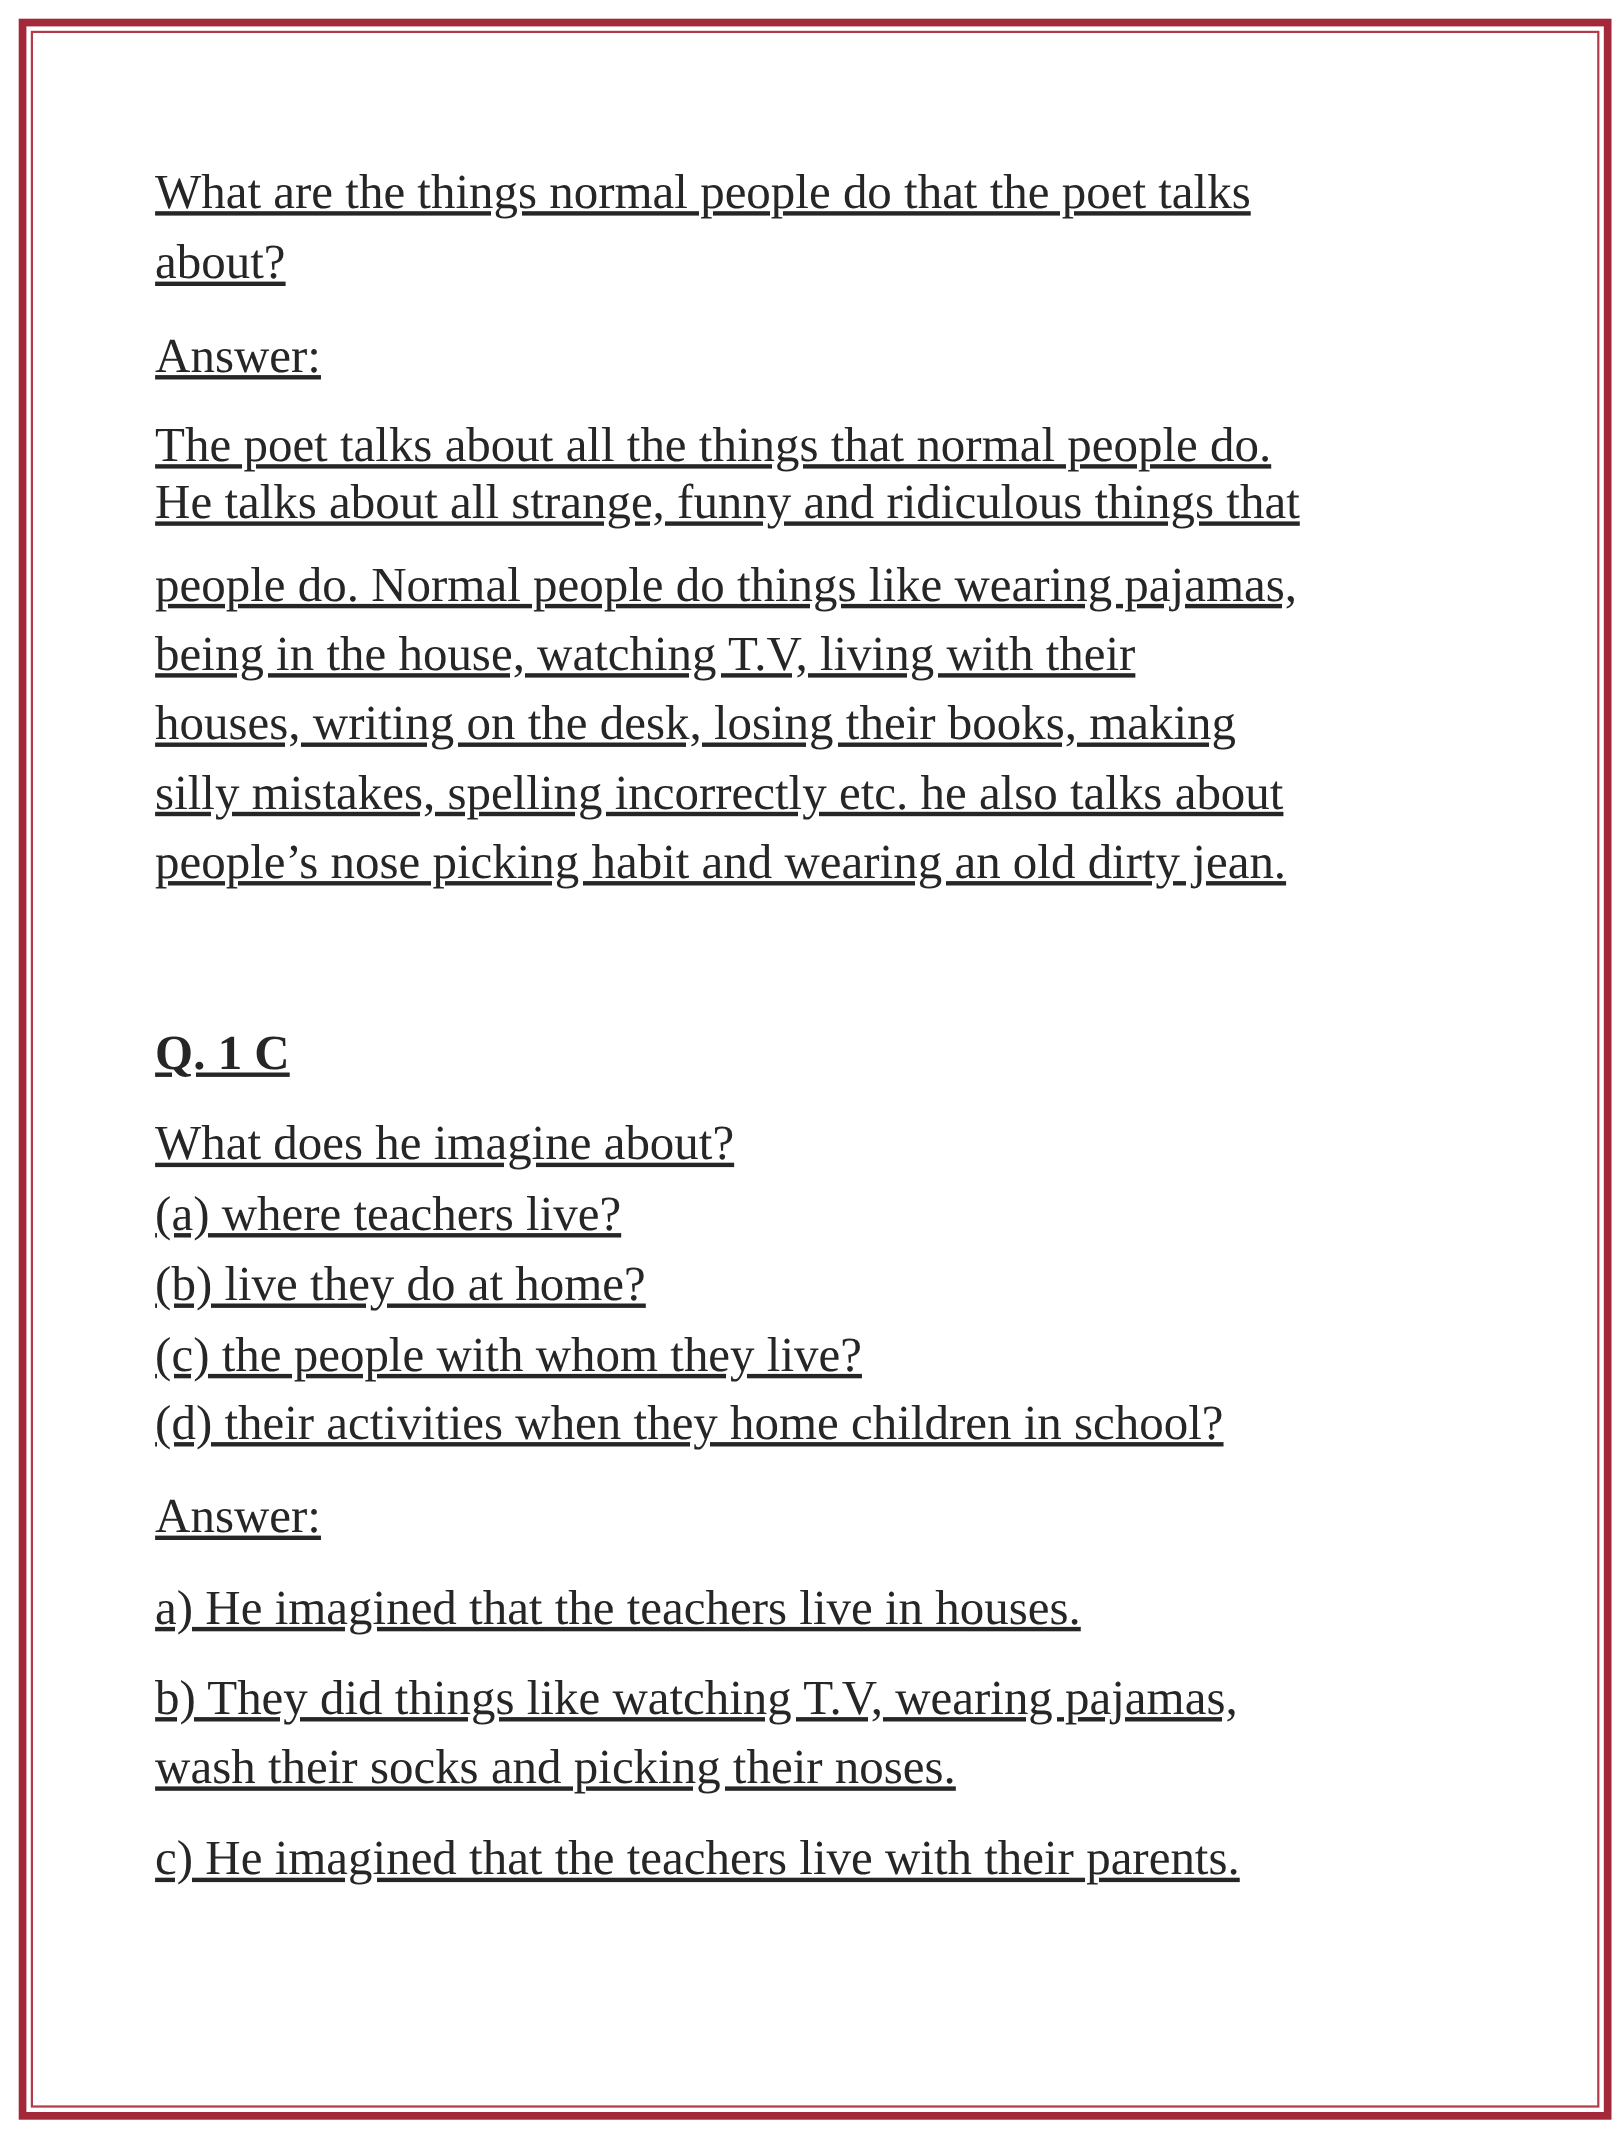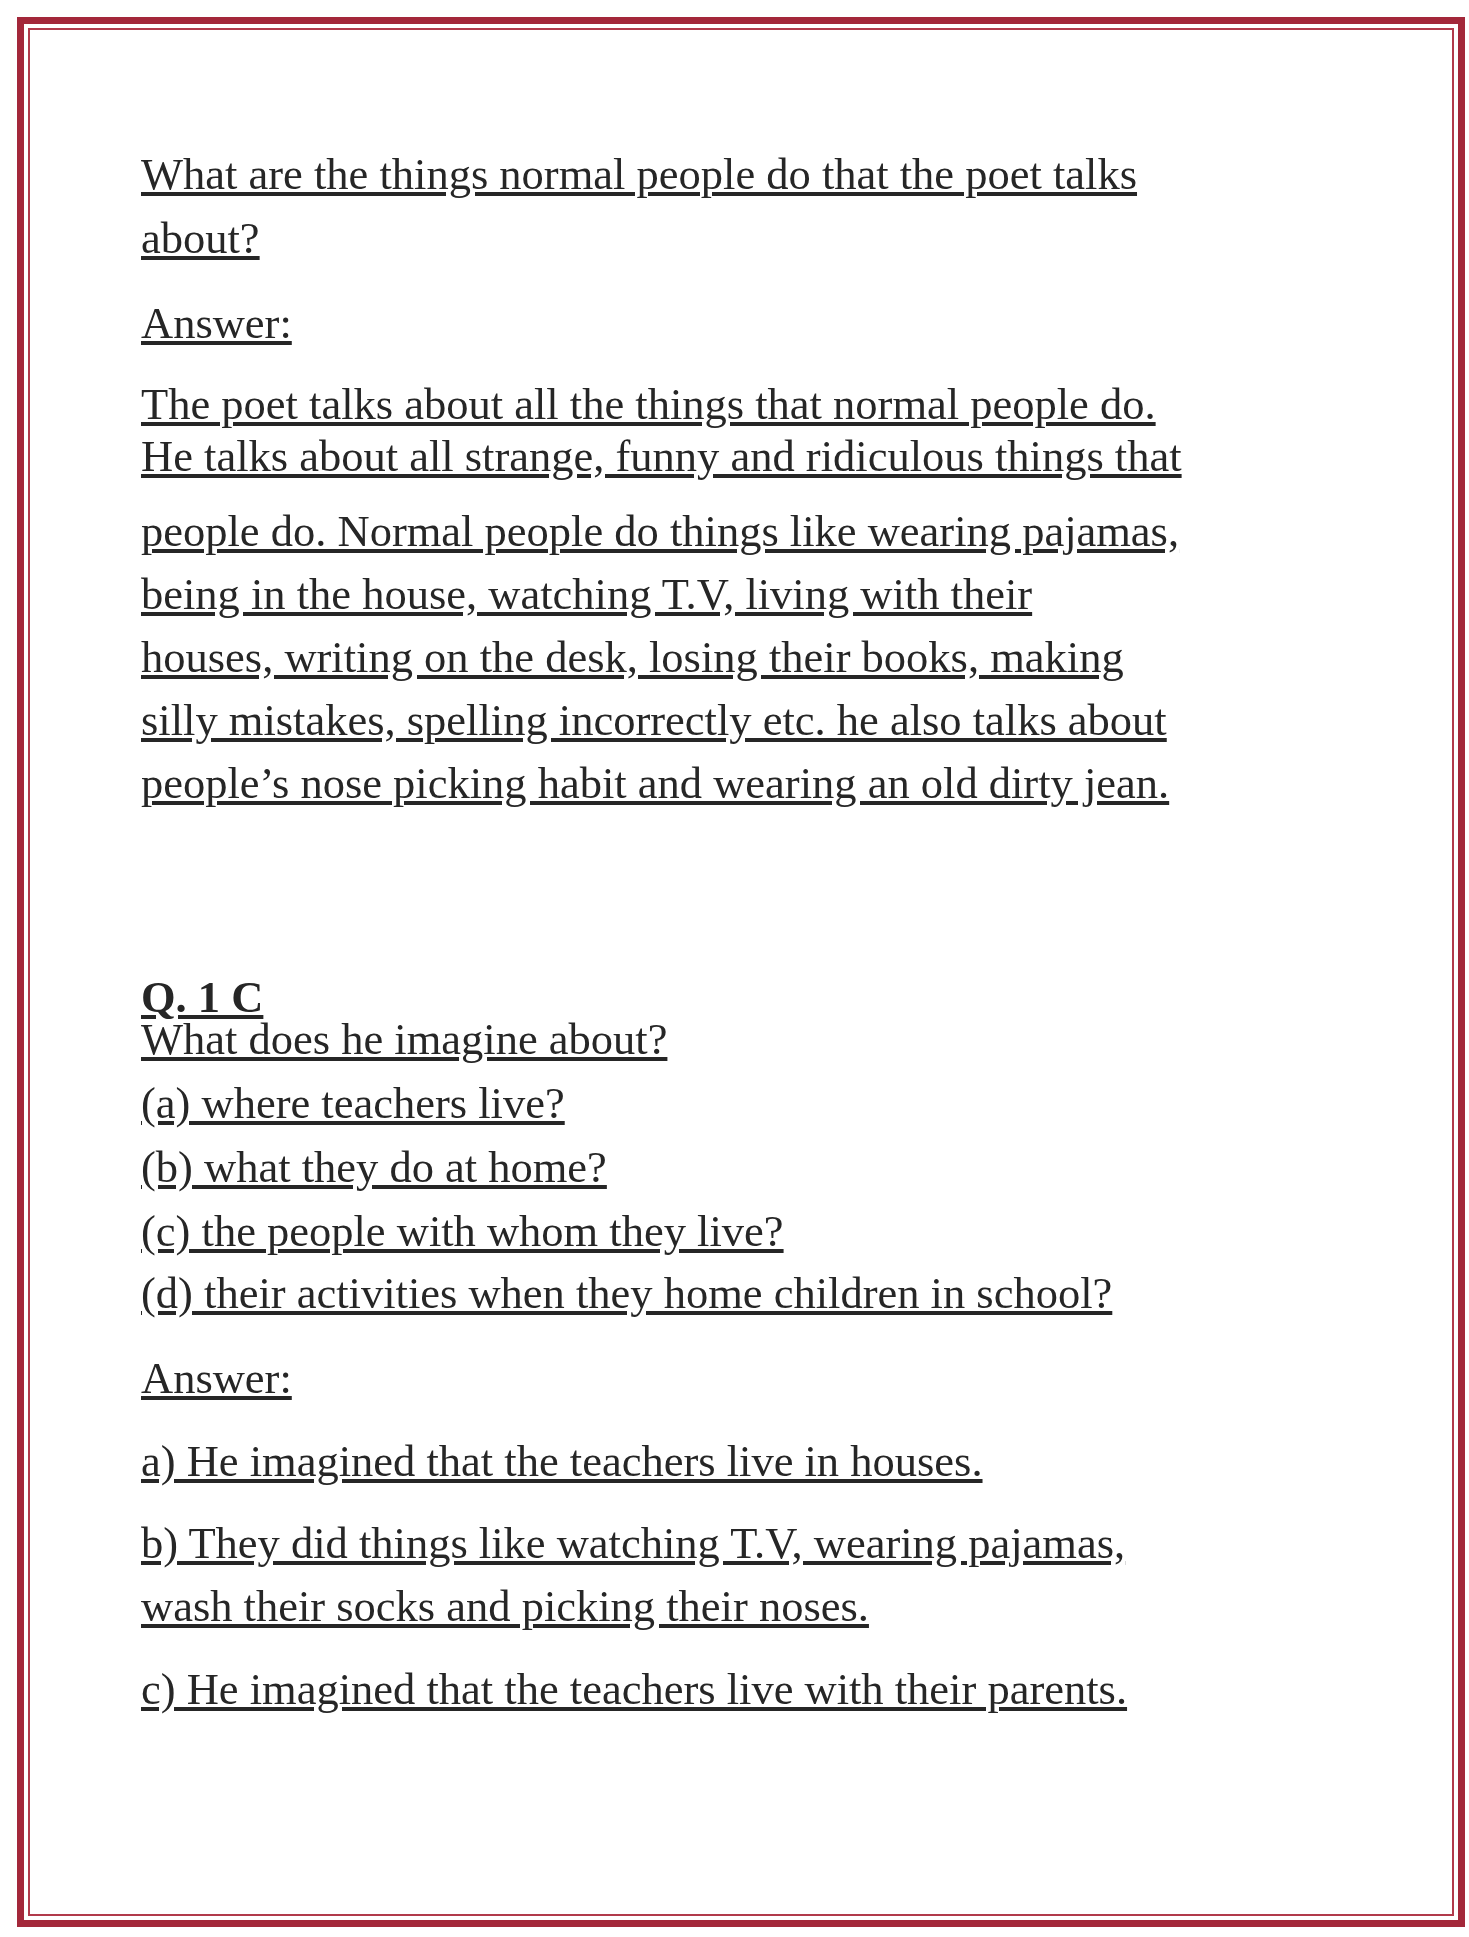--- a/index.html
+++ b/index.html
@@ -13,21 +13,21 @@
   }
   .frame-inner {
     position: absolute; left: 28px; top: 28px; width: 1426px; height: 1888px;
     box-sizing: border-box; border: 2px solid #b13a4b;
   }
   .content {
     position: absolute; left: 141px; top: 0; width: 1240px;
     font-size: 44.5px; line-height: 63px;
   }
   .line { position: absolute; left: 0; white-space: nowrap; text-decoration: underline; }
-  .bold { font-weight: bold; margin-top: 40px; }
+  .bold { font-weight: bold; }
 </style>
 </head>
 <body>
 
 <div class="frame-outer"></div>
 <div class="frame-inner"></div>
 
 <div class="content">
 
   <div class="line" style="top:143px">What are the things normal people do that the poet talks</div>
@@ -38,21 +38,21 @@
   <div class="line" style="top:425px">He talks about all strange, funny and ridiculous things that</div>
   <div class="line" style="top:500px">people do. Normal people do things like wearing pajamas,</div>
   <div class="line" style="top:563px">being in the house, watching T.V, living with their</div>
   <div class="line" style="top:626px">houses, writing on the desk, losing their books, making</div>
   <div class="line" style="top:689px">silly mistakes, spelling incorrectly etc. he also talks about</div>
   <div class="line" style="top:752px">people’s nose picking habit and wearing an old dirty jean.</div>
 
   <div class="line bold" style="top:926px">Q. 1 C</div>
   <div class="line" style="top:1008px">What does he imagine about?</div>
   <div class="line" style="top:1072px">(a) where teachers live?</div>
-  <div class="line" style="top:1136px">(b) what they do at home?</div>
+  <div class="line" style="top:1136px">(b) live they do at home?</div>
   <div class="line" style="top:1200px">(c) the people with whom they live?</div>
   <div class="line" style="top:1262px">(d) their activities when they home children in school?</div>
 
   <div class="line" style="top:1347px">Answer:</div>
   <div class="line" style="top:1430px">a) He imagined that the teachers live in houses.</div>
   <div class="line" style="top:1512px">b) They did things like watching T.V, wearing pajamas,</div>
   <div class="line" style="top:1575px">wash their socks and picking their noses.</div>
   <div class="line" style="top:1658px">c) He imagined that the teachers live with their parents.</div>
 </div>
 

